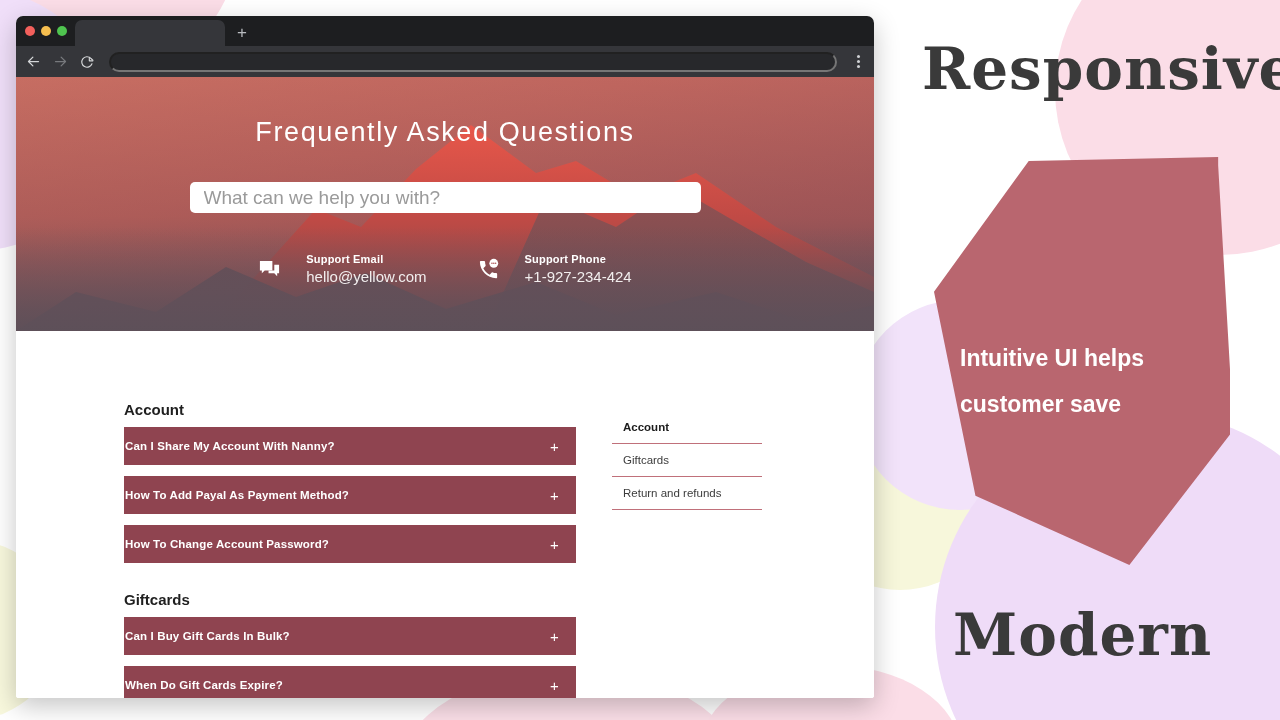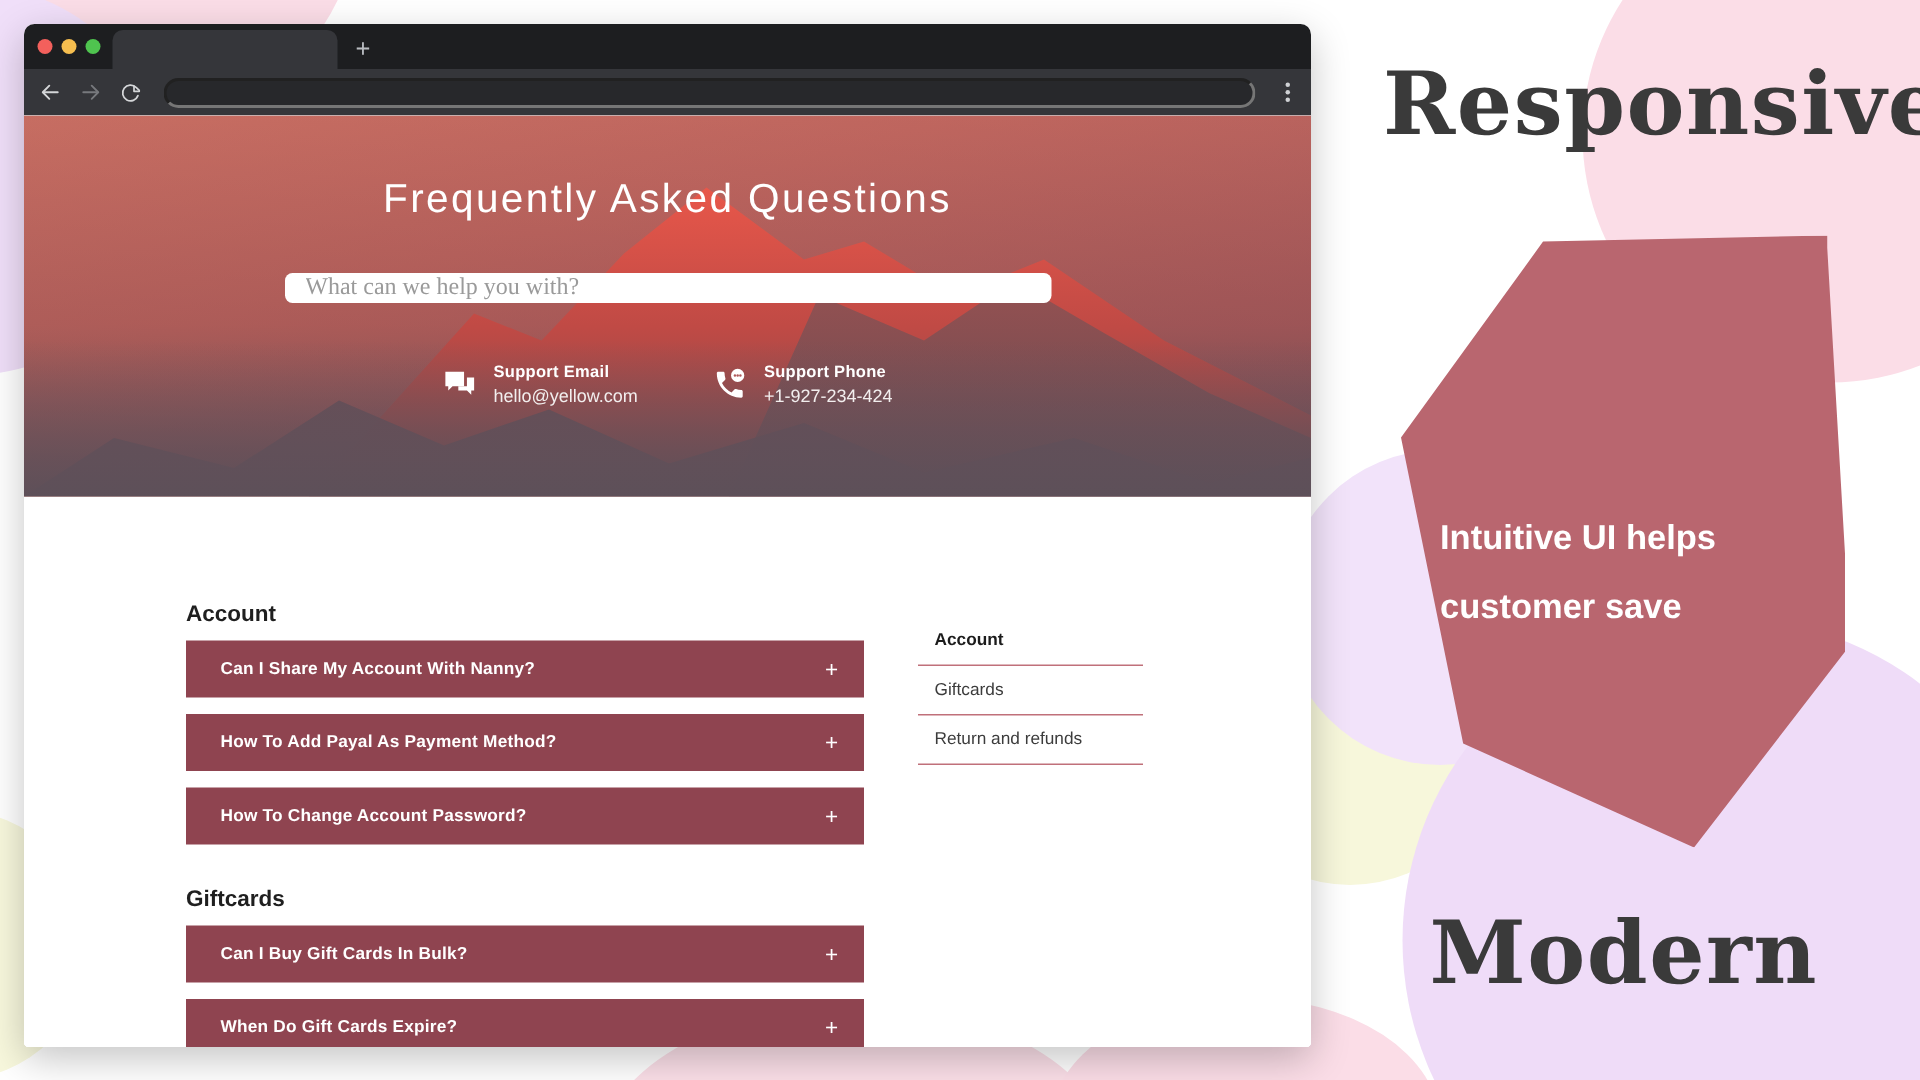--- a/index.html
+++ b/index.html
@@ -104,52 +104,52 @@
       linear-gradient(165deg, #c77568 0%, #bc6a63 35%, #a55f60 70%, #8e5a60 100%);
   }
   .mtn { position: absolute; bottom: 0; left: 0; width: 100%; height: 100%; }
   .hero-inner { position: relative; z-index: 4; text-align: center; }
   .hero-title {
     color: #ffffff; font-weight: normal; font-size: 27px;
     letter-spacing: 1.6px; padding-top: 40px;
   }
   .search-wrap { display: flex; justify-content: center; margin-top: 34px; }
   .search-input {
-    width: 511px; height: 20px; border: none; border-radius: 5px;
-    background: #ffffff; padding: 0 14px; font-size: 16px;
-    font-family: Liberation Serif, serif; color: #333;
+    width: 511px; height: 31px; border: none; border-radius: 5px;
+    background: #ffffff; padding: 0 14px; font-size: 19px;
+    font-family: Liberation Sans, sans-serif; color: #333;
     outline: none;
   }
   .search-input::placeholder { color: #9a9a9a; }
   .contacts {
     display: flex; justify-content: center; gap: 50px;
     margin-top: 40px;
   }
-  .contact { display: flex; align-items: center; gap: 11px; }
+  .contact { display: flex; align-items: center; gap: 25px; }
   .contact-icon { color: #fff; display: flex; align-items: center; }
   .contact-txt { color: #fff; text-align: left; }
   .contact-title { font-size: 11px; font-weight: bold; letter-spacing: .2px; }
-  .contact-val { font-size: 12px; margin-top: 3px; color: #f2eeee; }
+  .contact-val { font-size: 15px; margin-top: 3px; color: #f2eeee; }
 
   
   .content { padding: 28px 0 0 0; background: #fff; }
   .welcome {
     font-size: 11.5px; color: #6b6b6b; padding-left: 108px;
   }
   .cols { display: flex; padding: 0 0 0 108px; margin-top: 42px; gap: 0; }
   .left-col { width: 452px; }
   .grp-title {
     font-size: 15px; font-weight: bold; color: #1f1f1f;
     margin-bottom: 9px;
   }
   .grp + .grp { margin-top: 28px; }
   .acc-item {
     background: #8f4450; color: #fff; height: 38px;
     display: flex; align-items: center; justify-content: space-between;
-    padding: 0 17px 0 23px; margin-bottom: 11px;
+    padding: 0 17px 0 1px; margin-bottom: 11px;
     font-size: 11.5px; font-weight: bold; letter-spacing: .15px;
     cursor: pointer;
   }
   .acc-plus { font-size: 15px; font-weight: normal; line-height: 1; }
 
   .right-col { width: 150px; margin-left: 36px; padding-top: 10px; }
   .nav-item {
     font-size: 11.5px; color: #3c3c3c; padding: 10px 0 10px 11px;
     border-bottom: 1.3px solid #c0707a; cursor: pointer;
   }

